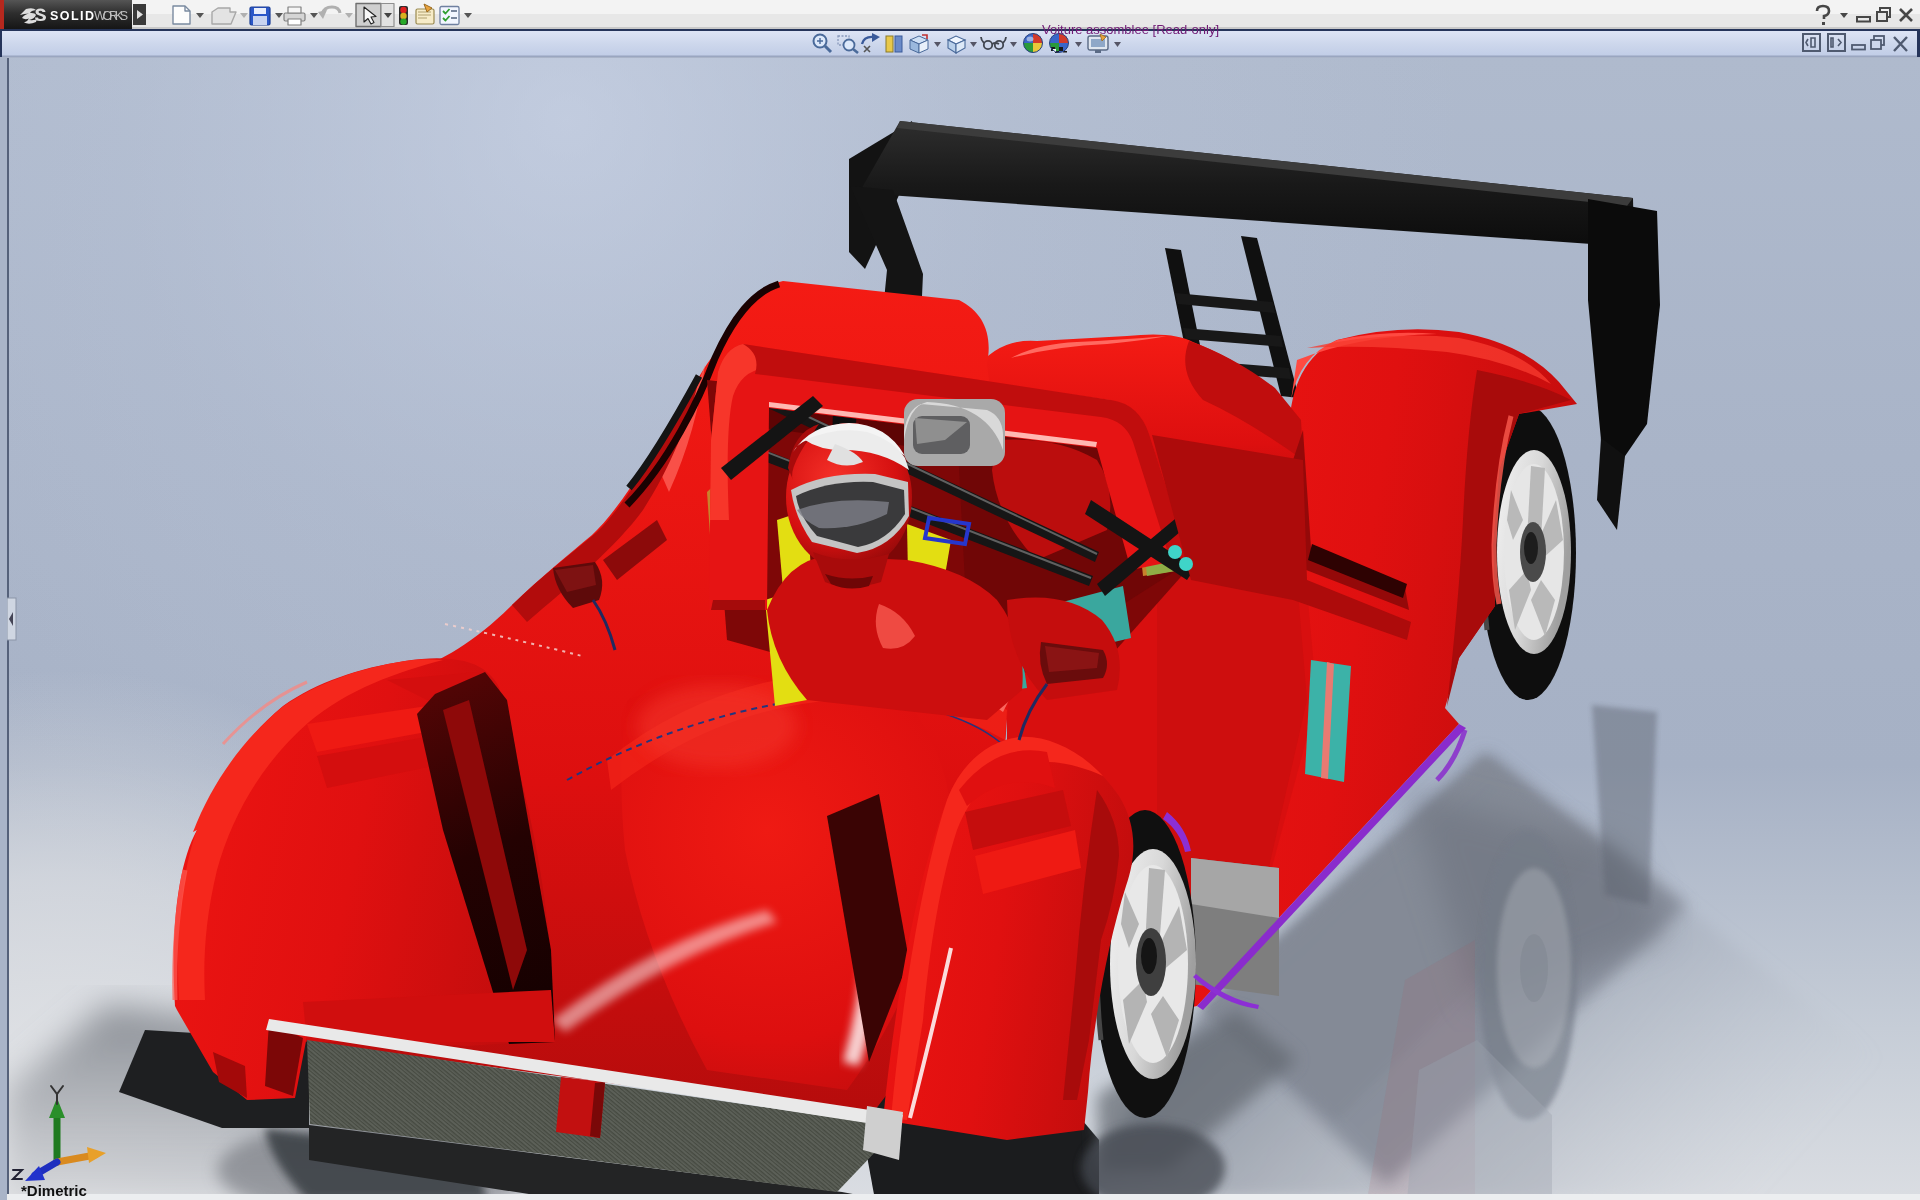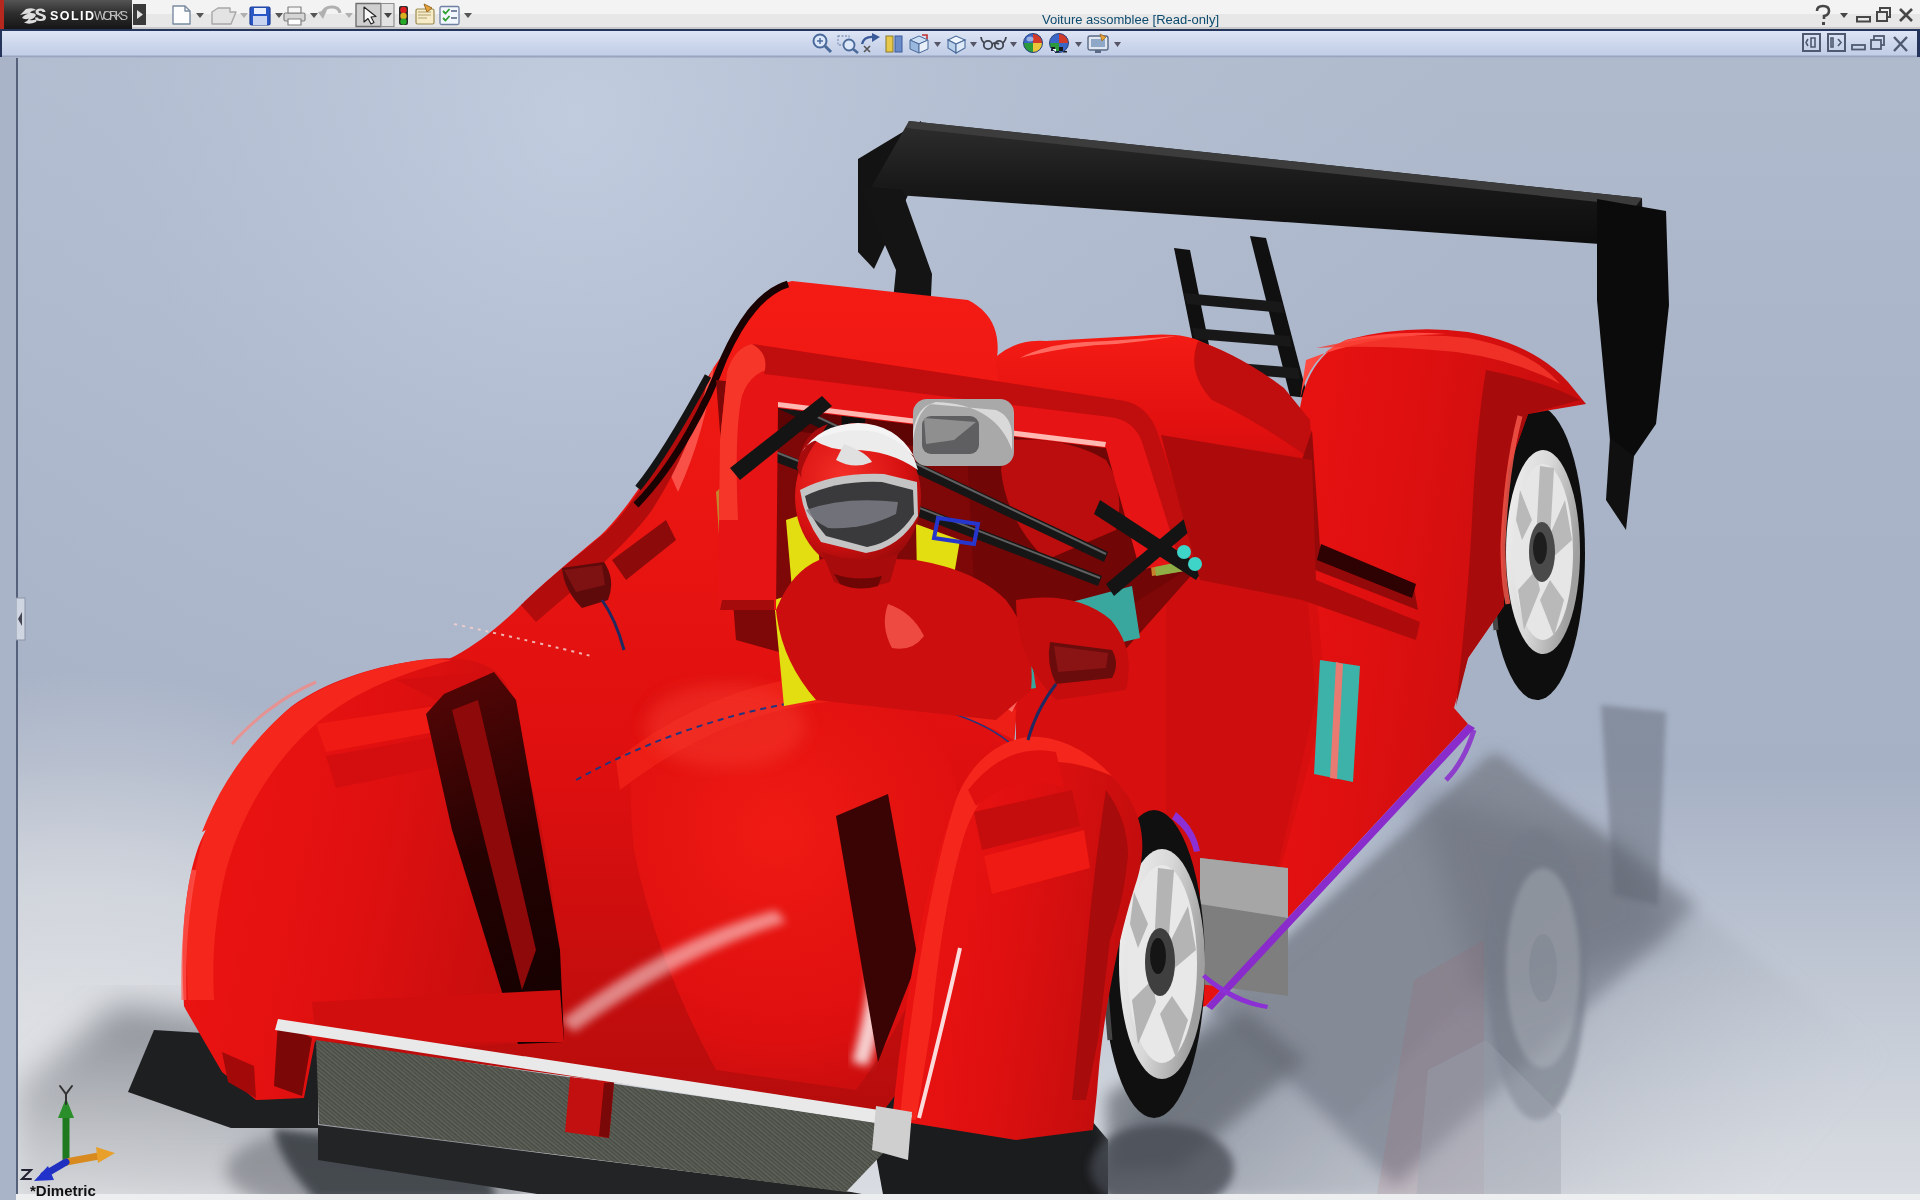--- a/index.html
+++ b/index.html
@@ -1,21 +1,21 @@
 <!DOCTYPE html>
 <html><head>
 <meta charset="utf-8">
 <style>
 html,body{margin:0;padding:0;width:1920px;height:1200px;overflow:hidden;background:#a9b4c8;font-family:"Liberation Sans",sans-serif;}
 #titlebar{position:absolute;left:0;top:0;width:1920px;height:29px;background:linear-gradient(#f2f2f2,#dcdcdc);border-bottom:1px solid #9aa0a8;}
 #logo{position:absolute;left:4px;top:0;width:127px;height:29px;background:linear-gradient(#4a4a4a,#1c1c1c);}
 #redstrip{position:absolute;left:0;top:0;width:4px;height:29px;background:#b6281e;}
 #tbar2{position:absolute;left:0;top:29px;width:1920px;height:28px;background:linear-gradient(#eef2fb,#d7dff2);border-bottom:1px solid #aab4c8;}
-#viewport{position:absolute;left:16px;top:57px;width:1904px;height:1143px;}
-.ttl{position:absolute;top:12px;left:1042px;font-size:13px;color:#0c4a6e;}
+#viewport{position:absolute;left:7px;top:57px;width:1904px;height:1143px;}
+.ttl{position:absolute;top:22px;left:1042px;font-size:13px;color:#701a75;}
 </style>
 </head>
 <body>
 <div id="viewport">
 <svg width="1920" height="1143" viewBox="0 57 1920 1143">
 <defs>
 <linearGradient id="sky" x1="0" y1="57" x2="0" y2="1200" gradientUnits="userSpaceOnUse">
 <stop offset="0" stop-color="#afbacd"></stop>
 <stop offset="0.35" stop-color="#a9b4c8"></stop>
 <stop offset="0.62" stop-color="#a6b1c5"></stop>

